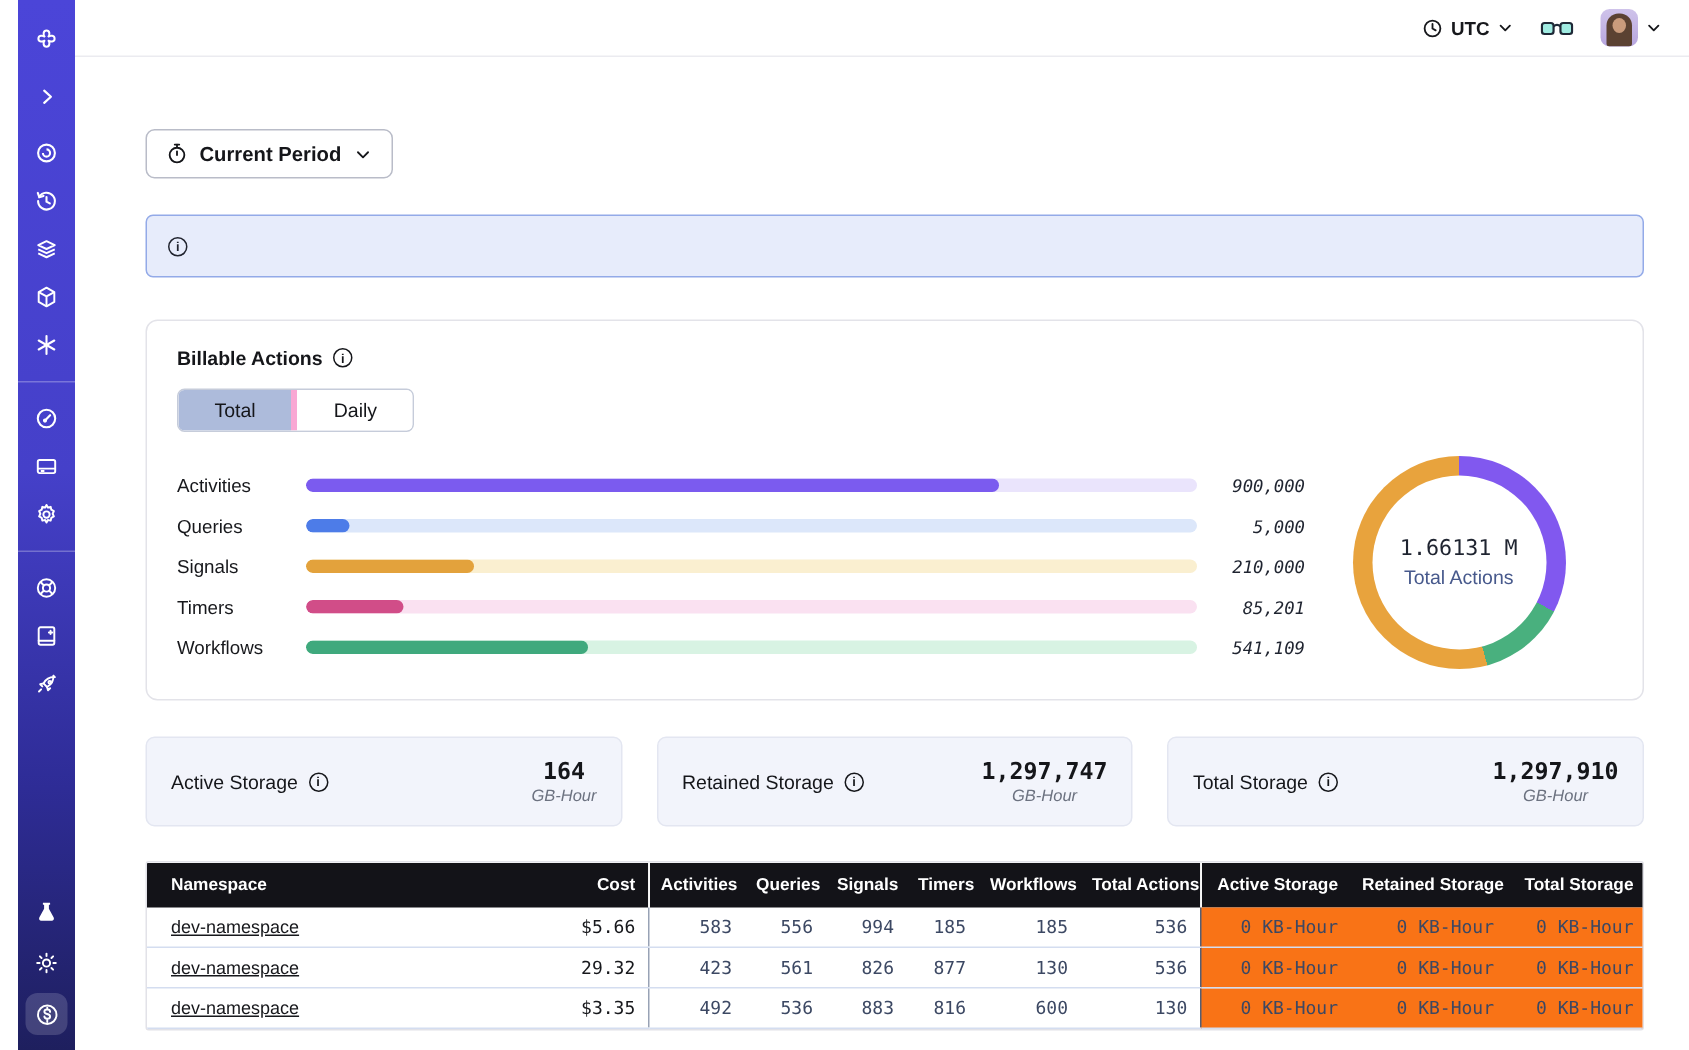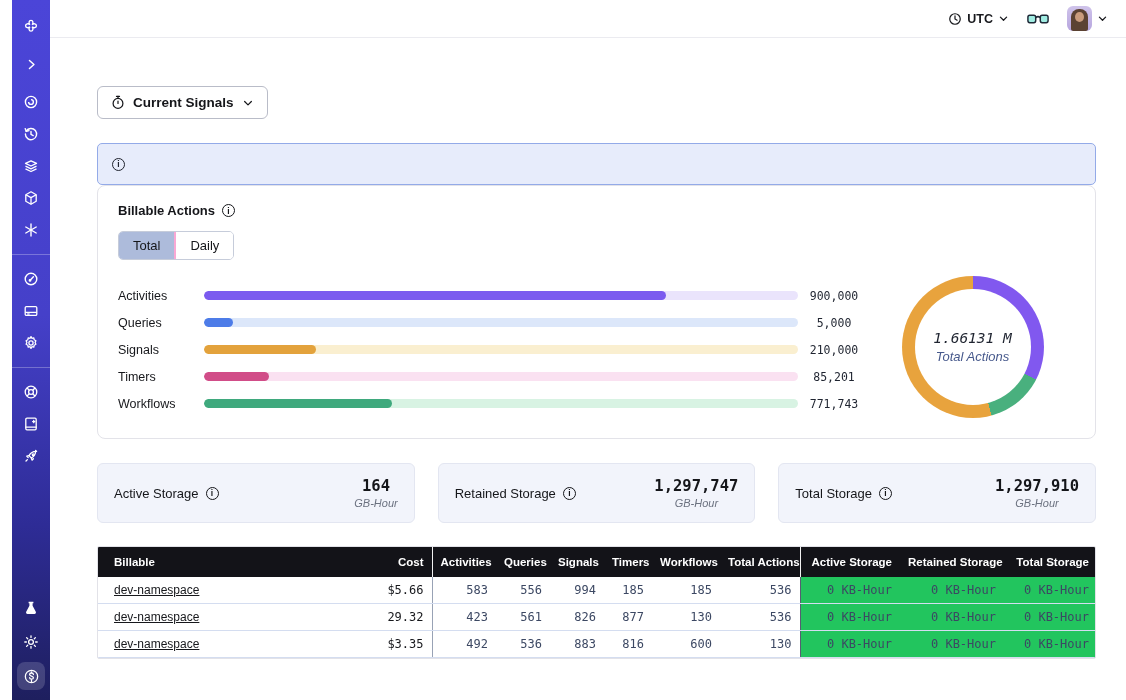--- a/index.html
+++ b/index.html
@@ -39,35 +39,35 @@
     border:1px solid #b9bcc8; border-radius:6px; background:#fff; font-size:13.5px; font-weight:600;
     color:#15161a; cursor:pointer; }
 
   .banner { margin-top:24px; height:42px; background:#e7ecfb; border:1px solid #93aae8;
     border-radius:5px; display:flex; align-items:center; gap:8px; padding:0 14px; font-size:12px; color:#20232e; }
 
   .info-i { display:inline-flex; width:13px; height:13px; border:1.2px solid currentColor; border-radius:50%;
     align-items:center; justify-content:center; font-size:8.5px; font-weight:700; font-style:normal; flex:0 0 auto; }
 
   
-  .card { border:1px solid #e3e3e9; border-radius:8px; background:#fff; padding:17px 20px 20px; }
+  .card { margin-top:28px; border:1px solid #e3e3e9; border-radius:8px; background:#fff; padding:17px 20px 20px; }
   .card-title { font-size:13px; font-weight:600; color:#15161a; display:flex; align-items:center; gap:7px; }
   .tabs { margin-top:13px; display:inline-flex; border:1px solid #c6ccda; border-radius:5px; overflow:hidden; }
-  .tab { padding:6px 14px; font-size:13px; color:#15161a; background:#fff; cursor:pointer; }
+  .tab { padding:6px 24px; font-size:13px; color:#15161a; background:#fff; cursor:pointer; }
   .tab.active { background:#adbbdb; font-weight:500; }
-  .tab + .tab { border-left:2px solid #f9a8d4; }
+  .tab + .tab { border-left:4px solid #f9a8d4; }
 
   .chart-area { margin-top:22px; display:flex; align-items:flex-start; }
   .bars { flex:1 1 auto; }
   .chart-row { display:flex; align-items:center; height:27px; }
   .chart-label { width:86px; font-size:12.5px; color:#17181c; flex:0 0 auto; }
   .bar-track { flex:1 1 auto; height:9px; border-radius:5px; position:relative; overflow:hidden; }
   .bar-fill { position:absolute; left:0; top:0; bottom:0; border-radius:5px; }
-  .chart-val { width:72px; flex:0 0 auto; text-align:center; font-size:11.5px; color:#1f2430;
-    font-family:"DejaVu Sans Mono", monospace; }
+  .chart-val { width:72px; flex:0 0 auto; text-align:right; font-size:11.5px; color:#1f2430;
+    font-family:"DejaVu Sans Mono", monospace;font-style:italic; }
 
   .donut-wrap { flex:0 0 auto; width:205px; display:flex; justify-content:center; margin-top:-6px; }
   .donut { width:142px; height:142px; border-radius:50%; position:relative; }
   .donut-hole { position:absolute; inset:13px; background:#fff; border-radius:50%;
     display:flex; flex-direction:column; align-items:center; justify-content:center; gap:3px; }
   .donut-value { font-family:"DejaVu Sans Mono", monospace; font-size:14.5px; color:#1f2430; }
   .donut-label { font-size:13px; color:#47598c; }
 
   
   .storage-row { margin-top:24px; display:flex; gap:23px; }
@@ -85,21 +85,21 @@
     padding:9px 8px; white-space:nowrap; overflow:hidden; }
   thead th:first-child { text-align:left; padding-left:16px; }
   tbody td { font-size:12px; padding:6px 8px; text-align:right; border-bottom:1px solid #d4ddf0;
     white-space:nowrap; color:#3c4863; font-family:"DejaVu Sans Mono", monospace; }
   tbody td:first-child { text-align:left; padding-left:16px; font-family:"Liberation Sans", sans-serif; }
   tbody td.cost { color:#17181c; }
   td.group-start, th.group-start { border-left:1px solid #98a2b5; }
   th.group-start { border-left:1px solid #f2f2f2; }
   td.storage-start { border-left:1px solid #565e72; }
   th.storage-start { border-left:1px solid #f2f2f2; }
-  td.storage-cell { background:#22c55e; }
+  td.storage-cell { background:#f97316; }
   .ns-link { color:#17181c; text-decoration:underline; cursor:pointer; }
 </style>
 </head>
 <body>
 
 <nav class="sidebar">
   <div class="side-icon" style="margin-top:4px">
     <svg width="18" height="18" viewBox="0 0 16 16" fill="none" stroke="#fff" stroke-width="1.2">
       <path d="M8 1.2c1.9 0 2.3 2.5.9 3.9 1.4-1.4 3.9-1 3.9.9s-2.5 2.3-3.9.9c1.4 1.4 1 3.9-.9 3.9s-2.3-2.5-.9-3.9c-1.4 1.4-3.9 1-3.9-.9s2.5-2.3 3.9-.9C5.7 3.7 6.1 1.2 8 1.2z"></path>
     </svg>
@@ -256,21 +256,21 @@
   <div class="title-row">
     <button class="period-btn">
       <span style="display:flex">
         <svg width="14" height="15" viewBox="0 0 16 17" fill="none" stroke="#15161a" stroke-width="1.4" stroke-linecap="round">
           <circle cx="8" cy="9.5" r="5.6"></circle>
             <line x1="8" y1="6.8" x2="8" y2="9.5"></line>
             <line x1="6.3" y1="1.5" x2="9.7" y2="1.5"></line>
             <line x1="8" y1="1.5" x2="8" y2="3.4"></line>
         </svg>
       </span>
-      <span>Current Signals</span>
+      <span>Current Period</span>
       <span style="display:flex">
         <svg width="12" height="12" viewBox="0 0 16 16" fill="none" stroke="#15161a" stroke-width="1.6" stroke-linecap="round" stroke-linejoin="round">
             <polyline points="3.5,6 8,10.5 12.5,6"></polyline>
           </svg>
       </span>
     </button>
   </div>
 
   <div class="banner">
     <i class="info-i">i</i>
@@ -314,25 +314,25 @@
           <span class="bar-track" style="background: rgb(250, 225, 241);">
               <span class="bar-fill" style="width: 11%; background: rgb(209, 77, 136);"></span>
             </span>
           <span class="chart-val">85,201</span>
         </div>
         <div class="chart-row">
           <span class="chart-label">Workflows</span>
           <span class="bar-track" style="background: rgb(216, 243, 227);">
               <span class="bar-fill" style="width: 31.7%; background: rgb(63, 169, 125);"></span>
             </span>
-          <span class="chart-val">771,743</span>
+          <span class="chart-val">541,109</span>
         </div>
       </div>
       <div class="donut-wrap">
-        <div class="donut" style="background: conic-gradient(rgb(129, 88, 239) 0%, rgb(129, 88, 239) 32.6%, rgb(73, 176, 126) 32.6%, rgb(73, 176, 126) 45.8%, rgb(232, 163, 61) 45.8%, rgb(232, 163, 61) 100%); font-style: italic;">
+        <div class="donut" style="background: conic-gradient(rgb(129, 88, 239) 0%, rgb(129, 88, 239) 32.6%, rgb(73, 176, 126) 32.6%, rgb(73, 176, 126) 45.8%, rgb(232, 163, 61) 45.8%, rgb(232, 163, 61) 100%);">
           <div class="donut-hole">
             <span class="donut-value">1.66131 M</span>
             <span class="donut-label">Total Actions</span>
           </div>
         </div>
       </div>
     </div>
   </section>
 
   <div class="storage-row">
@@ -378,21 +378,21 @@
         <col style="width:54px">
           <col style="width:48px">
           <col style="width:68px">
           <col style="width:80px">
         <col style="width:100px">
           <col style="width:104px">
           <col style="width:93px">
       </colgroup>
       <thead>
         <tr>
-          <th>Billable</th>
+          <th>Namespace</th>
           <th>Cost</th>
           <th class="group-start">Activities</th>
           <th>Queries</th>
           <th>Signals</th>
           <th>Timers</th>
           <th>Workflows</th>
           <th>Total Actions</th>
           <th class="storage-start">Active Storage</th>
           <th>Retained Storage</th>
           <th>Total Storage</th>

